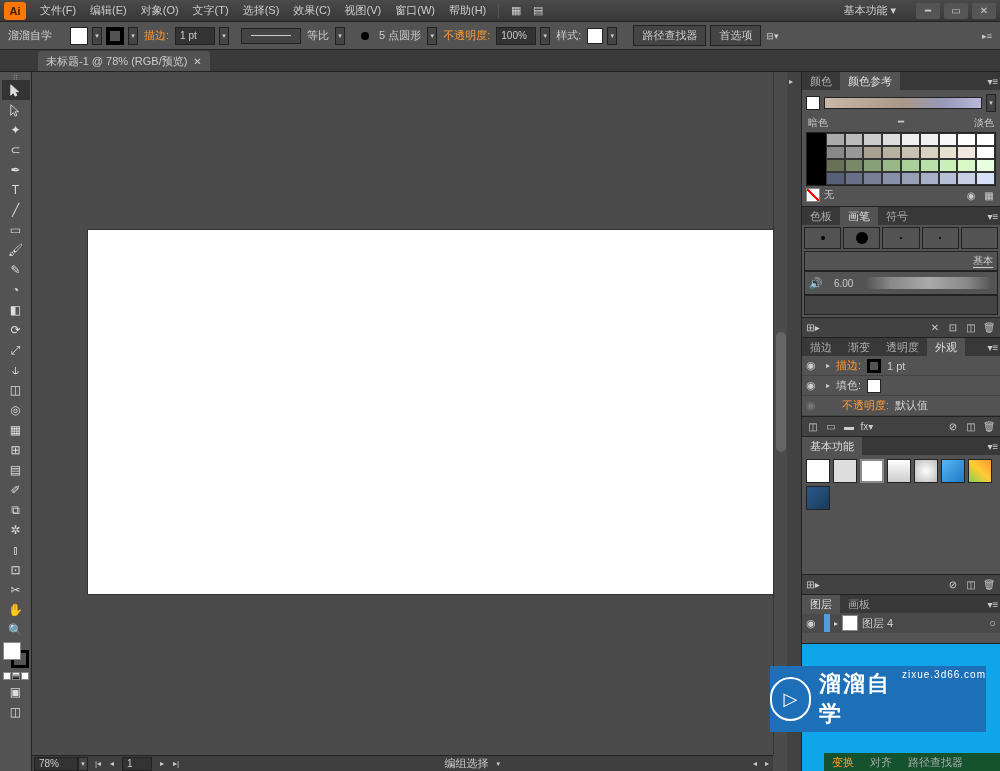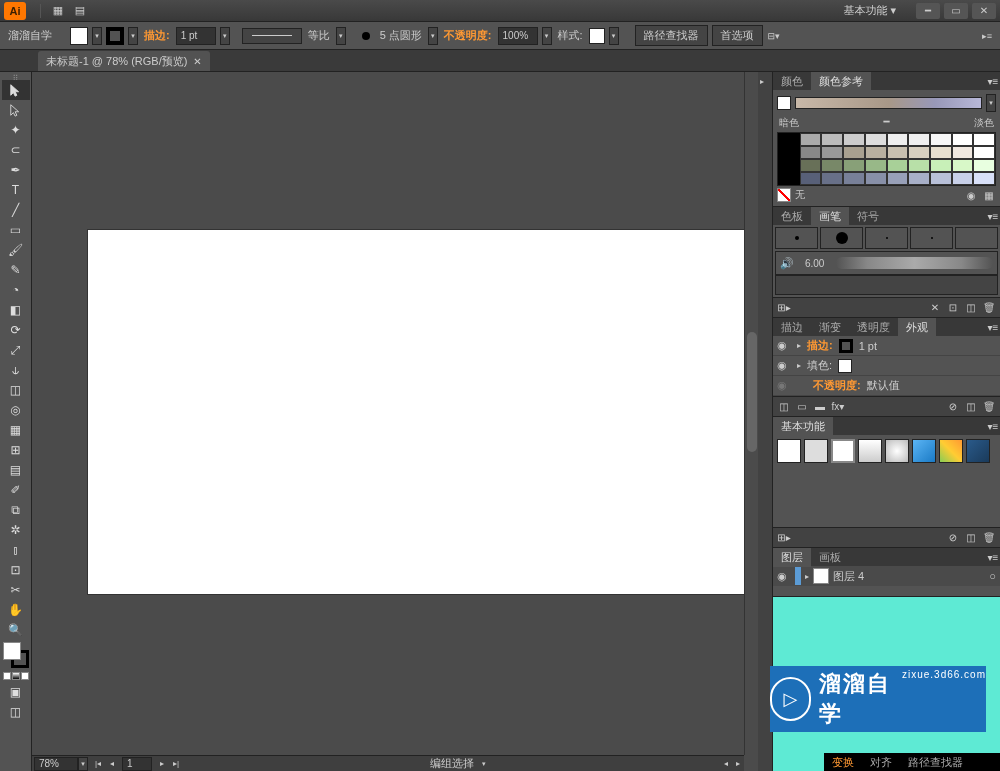--- a/index.html
+++ b/index.html
@@ -13,21 +13,21 @@
   .menu-sep { width: 1px; height: 14px; background: #555; margin: 0 6px; }
   .menu-icon { width: 18px; height: 18px; display: flex; align-items: center; justify-content: center; margin: 0 2px; cursor: pointer; }
   .menu-spacer { flex: 1; }
   .workspace-sel { padding: 2px 12px; font-size: 11px; cursor: pointer; }
   .win-controls { display: flex; gap: 4px; margin-left: 8px; }
   .win-btn { width: 24px; height: 16px; background: #555; border-radius: 2px; display: flex; align-items: center; justify-content: center; cursor: pointer; font-size: 10px; }
   
   
   .controlbar { height: 28px; background: #535353; display: flex; align-items: center; padding: 0 6px; border-bottom: 1px solid #222; gap: 4px; }
   .ctrl-label { font-size: 11px; color: #ccc; padding: 0 2px; }
-  .ctrl-orange { color: #ff9933; font-weight: bold; }
+  .ctrl-orange { color: #ff9933; }
   .swatch { width: 18px; height: 18px; border: 1px solid #222; }
   .swatch-white { background: #fff; }
   .ctrl-input { width: 40px; height: 18px; background: #333; border: 1px solid #222; color: #ccc; font-size: 10px; padding: 0 4px; }
   .ctrl-dropdown { width: 10px; height: 18px; background: #444; border: 1px solid #222; display: flex; align-items: center; justify-content: center; font-size: 7px; cursor: pointer; }
   .stroke-style { width: 60px; height: 16px; background: #444; border: 1px solid #222; display: flex; align-items: center; justify-content: center; }
   .stroke-line { width: 40px; height: 1px; background: #ccc; }
   .ctrl-btn { padding: 2px 8px; background: #444; border: 1px solid #222; cursor: pointer; font-size: 11px; }
   .ctrl-arrow { width: 14px; height: 14px; display: flex; align-items: center; justify-content: center; cursor: pointer; font-size: 9px; }
   
   
@@ -57,21 +57,21 @@
   .h-scroll { position: absolute; left: 0; bottom: 0; right: 14px; height: 16px; background: #3f3f3f; border-top: 1px solid #222; display: flex; align-items: center; }
   .zoom-input { width: 44px; height: 14px; background: #333; border: 1px solid #222; color: #ccc; font-size: 10px; padding: 0 4px; margin-left: 2px; }
   .nav-btns { display: flex; gap: 2px; margin: 0 4px; }
   .nav-btn { width: 12px; height: 12px; display: flex; align-items: center; justify-content: center; font-size: 8px; cursor: pointer; }
   .artboard-input { width: 30px; height: 14px; background: #333; border: 1px solid #222; color: #ccc; font-size: 10px; padding: 0 4px; }
   .h-thumb { flex: 1; margin: 0 4px; height: 10px; position: relative; }
   .status-text { color: #ccc; font-size: 11px; padding: 0 8px; }
   .status-dd { width: 10px; height: 10px; font-size: 7px; display: flex; align-items: center; cursor: pointer; }
   
   
-  .right-panels { width: 228px; background: #5eead4; display: flex; flex-direction: column; border-left: 1px solid #222; }
+  .right-panels { width: 199px; background: #0ea5e9; display: flex; flex-direction: column; border-left: 1px solid #222; }
   .right-wrap { display: flex; height: 100%; }
   .strip { width: 14px; background: #424242; display: flex; flex-direction: column; align-items: center; padding-top: 2px; }
   .strip-icon { width: 10px; height: 10px; margin: 3px 0; font-size: 8px; cursor: pointer; }
   
   .panel { background: #535353; border-bottom: 1px solid #222; }
   .panel-tabs { height: 18px; background: #383838; display: flex; align-items: center; }
   .ptab { padding: 2px 8px; font-size: 11px; cursor: pointer; color: #aaa; }
   .ptab.active { background: #535353; color: #ddd; }
   .panel-body { padding: 4px; }
   
@@ -110,34 +110,45 @@
   
   .gstyles { display: flex; flex-wrap: wrap; gap: 3px; padding: 4px; }
   .gstyle { width: 24px; height: 24px; border: 1px solid #222; background: #eee; }
   
   
   .layer-row { display: flex; align-items: center; height: 20px; padding: 0 4px; gap: 4px; font-size: 11px; background: #4a4a4a; }
   .layer-color { width: 6px; height: 18px; background: #5b9bd5; }
   .layer-thumb { width: 16px; height: 16px; background: #fff; border: 1px solid #888; }
   
   
-  .bottom-tabs { position: absolute; bottom: 0; right: 0; height: 18px; background: #000000; display: flex; align-items: center; width: 176px; }
+  .bottom-tabs { position: absolute; bottom: 0; right: 0; height: 18px; background: #14532d; display: flex; align-items: center; width: 176px; }
   
   
   .watermark { position: absolute; left: 770px; top: 666px; width: 216px; height: 66px; background: #1d6fb8; display: flex; align-items: center; justify-content: center; gap: 8px; color: #fff; }
   .wm-icon { width: 44px; height: 44px; border: 2px solid #fff; border-radius: 22px; display: flex; align-items: center; justify-content: center; font-size: 18px; }
   .wm-text { display: flex; }
   .wm-big { font-size: 22px; font-weight: bold; letter-spacing: 2px; }
   .wm-small { font-size: 10px; letter-spacing: 1px; }
 </style>
 </head>
 <body>
 
 <div class="menubar">
   <div class="logo">Ai</div>
+  <div class="menus">
+    <div class="menu-item">文件(F)</div>
+    <div class="menu-item">编辑(E)</div>
+    <div class="menu-item">对象(O)</div>
+    <div class="menu-item">文字(T)</div>
+    <div class="menu-item">选择(S)</div>
+    <div class="menu-item">效果(C)</div>
+    <div class="menu-item">视图(V)</div>
+    <div class="menu-item">窗口(W)</div>
+    <div class="menu-item">帮助(H)</div>
+  </div>
   <div class="menu-sep"></div>
   <div class="menu-icon">▦</div>
   <div class="menu-icon">▤</div>
   <div class="menu-spacer"></div>
   <div class="workspace-sel">基本功能 ▾</div>
   <div class="win-controls">
     <div class="win-btn">━</div>
     <div class="win-btn">▭</div>
     <div class="win-btn">✕</div>
   </div>
@@ -353,20 +364,21 @@
                 <div class="brush-dot brush-big"></div>
               </div>
             <div class="brush-cell">
                 <div class="brush-dot" style="width:2px;height:2px"></div>
               </div>
             <div class="brush-cell">
                 <div class="brush-dot" style="width:2px;height:2px"></div>
               </div>
             <div class="brush-cell"></div>
           </div>
+          <div class="brush-name"><span style="border-bottom:1px solid #ccc;padding-bottom:1px">基本</span></div>
           <div class="brush-wave">
             <span>🔊</span>
             <span class="wave-num">6.00</span>
             <div class="wave-img"></div>
           </div>
           <div class="brush-cal"></div>
         </div>
         <div class="panel-footer">
           <div class="pf-icon">⊞▸</div>
           <div class="pf-spacer"></div>

